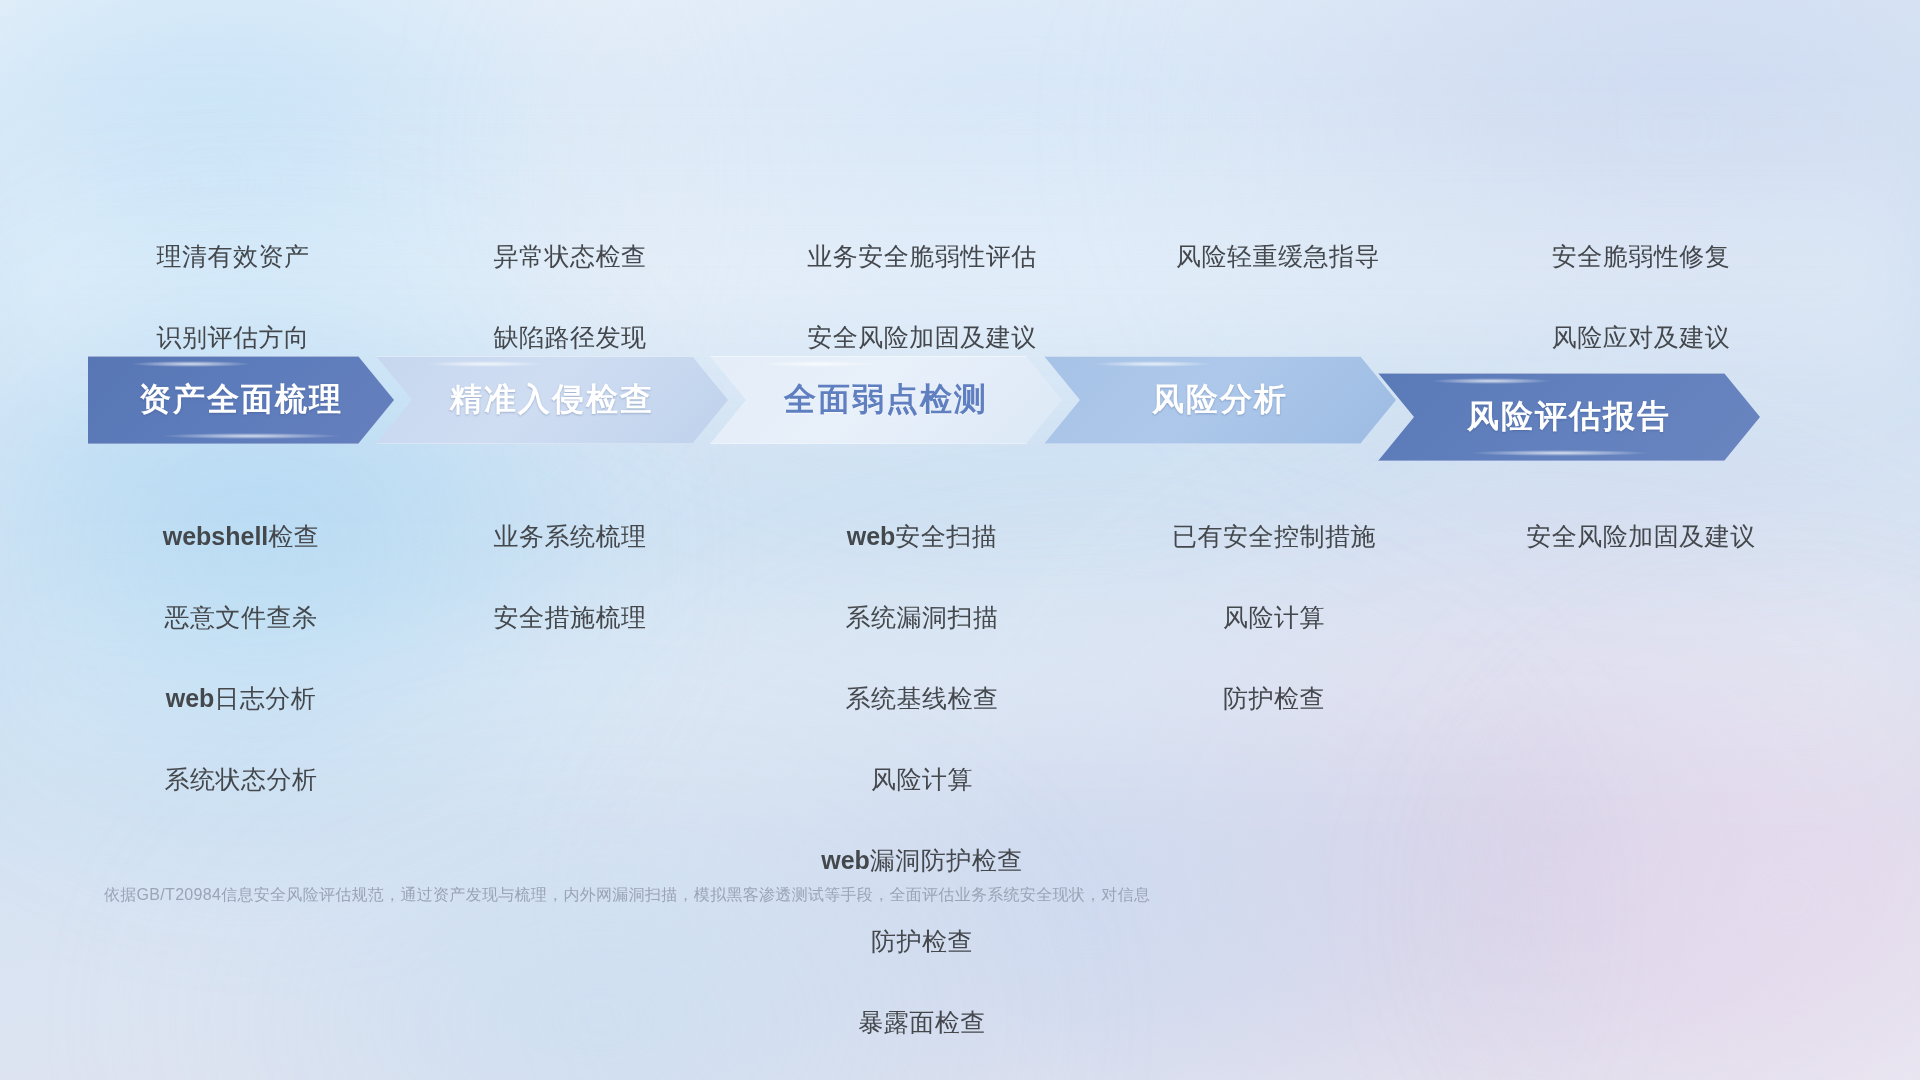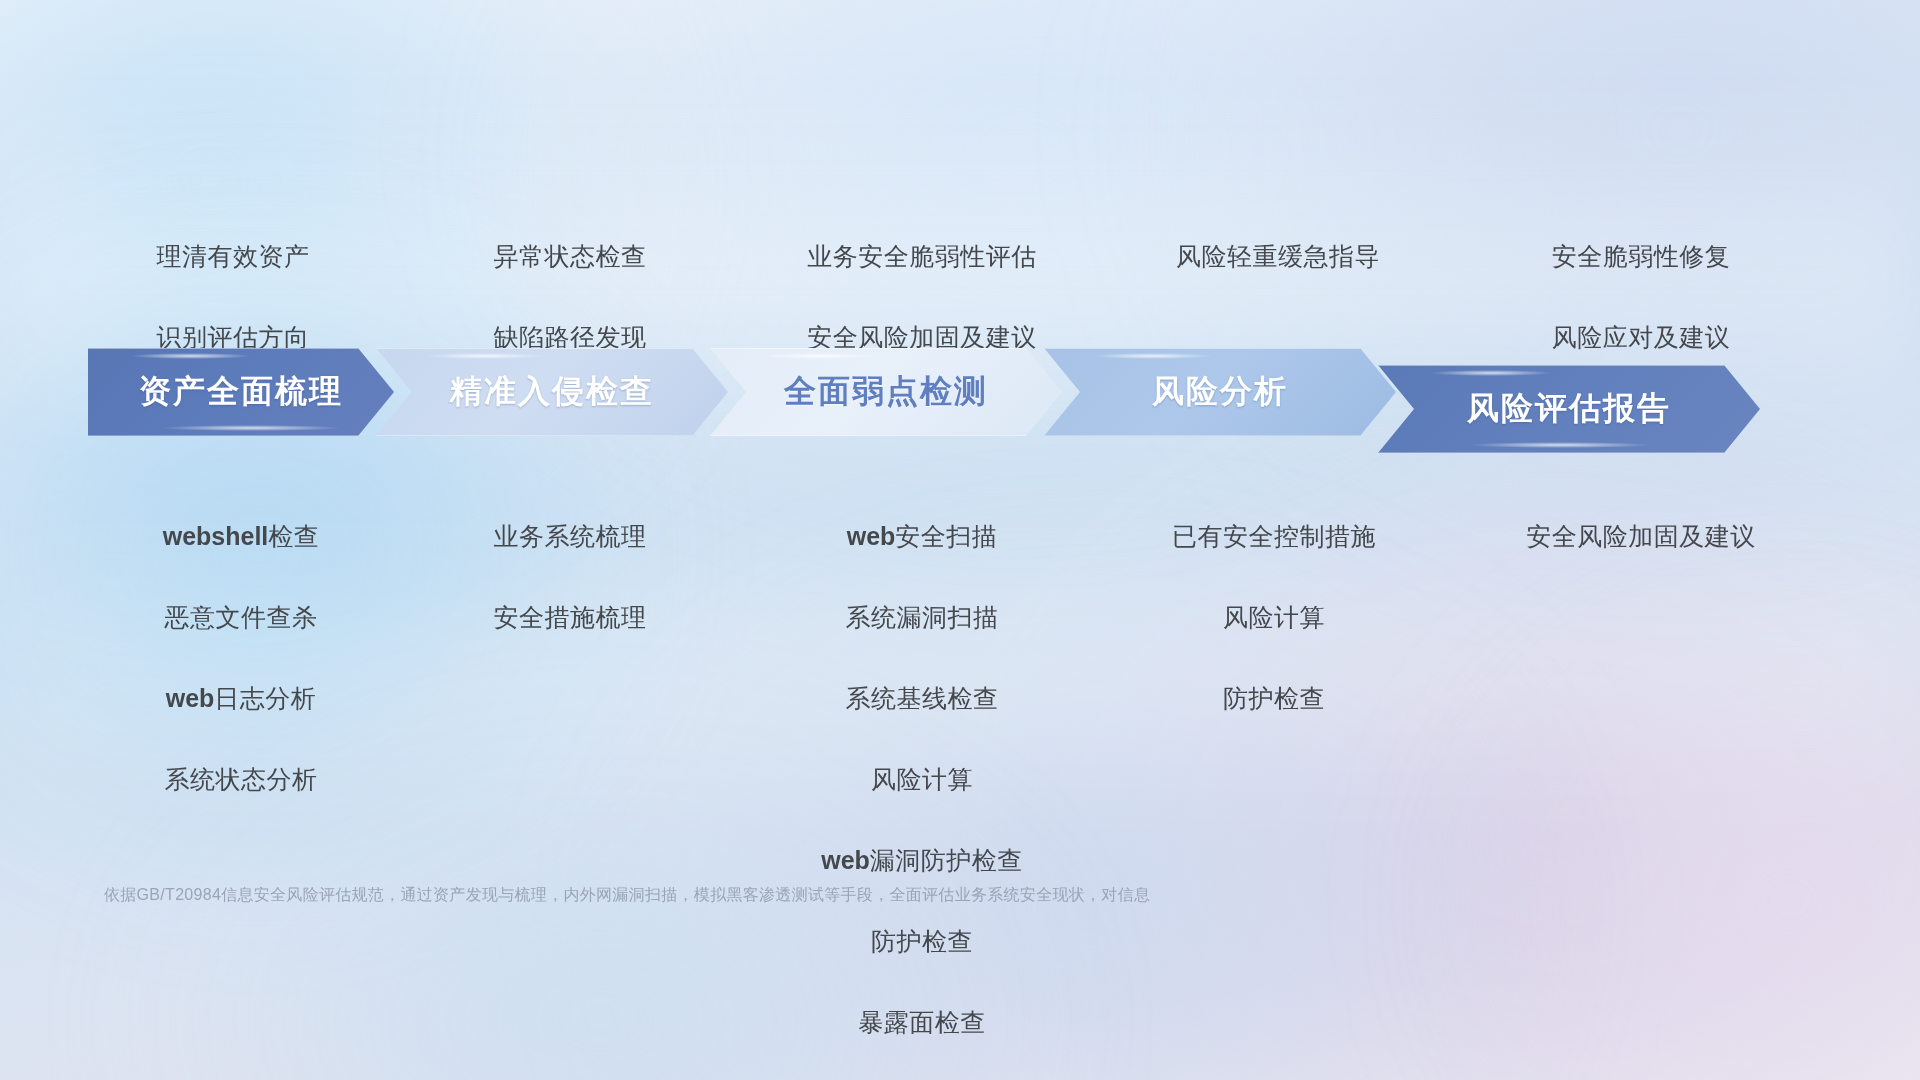--- a/index.html
+++ b/index.html
@@ -68,21 +68,21 @@
   }
   .label .en{ font-weight:bold; letter-spacing:0; }
 
   #top-labels .col:nth-child(1){ transform:translateX(-8px); }
   #top-labels .col:nth-child(4){ transform:translateX(4px); }
 
   #bottom-labels .label{ line-height:49px; }
 
   
   #arrow-band{
-    position:absolute; left:88px; top:348px; width:1744px; height:88px;
+    position:absolute; left:88px; top:356px; width:1744px; height:88px;
     display:flex;
   }
   .arrow{
     position:relative;
     height:88px;
     display:flex; align-items:center; justify-content:center;
     color:#fff;
     font-size:32px;
     font-weight:bold;
     letter-spacing:2px;

